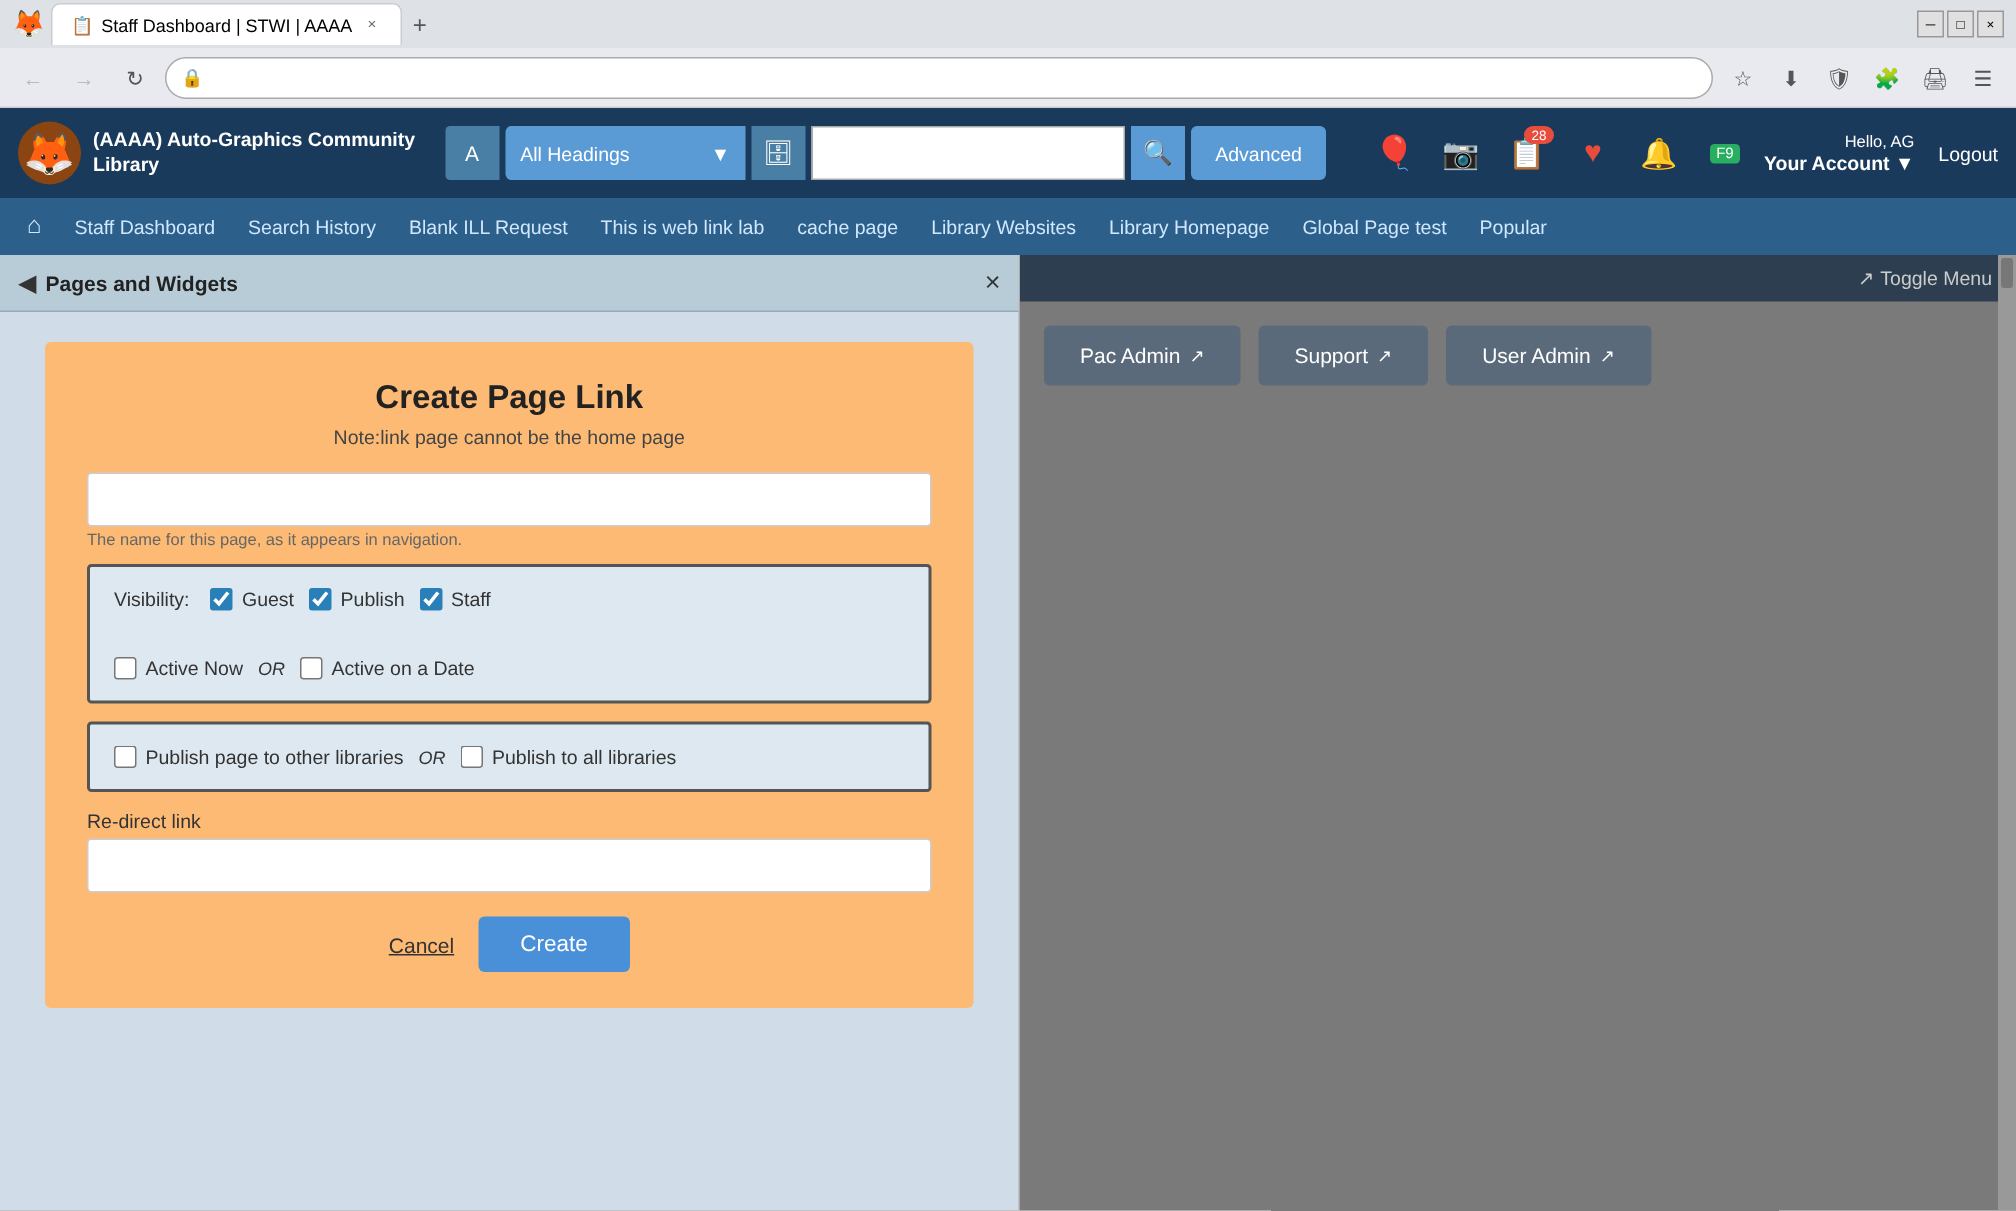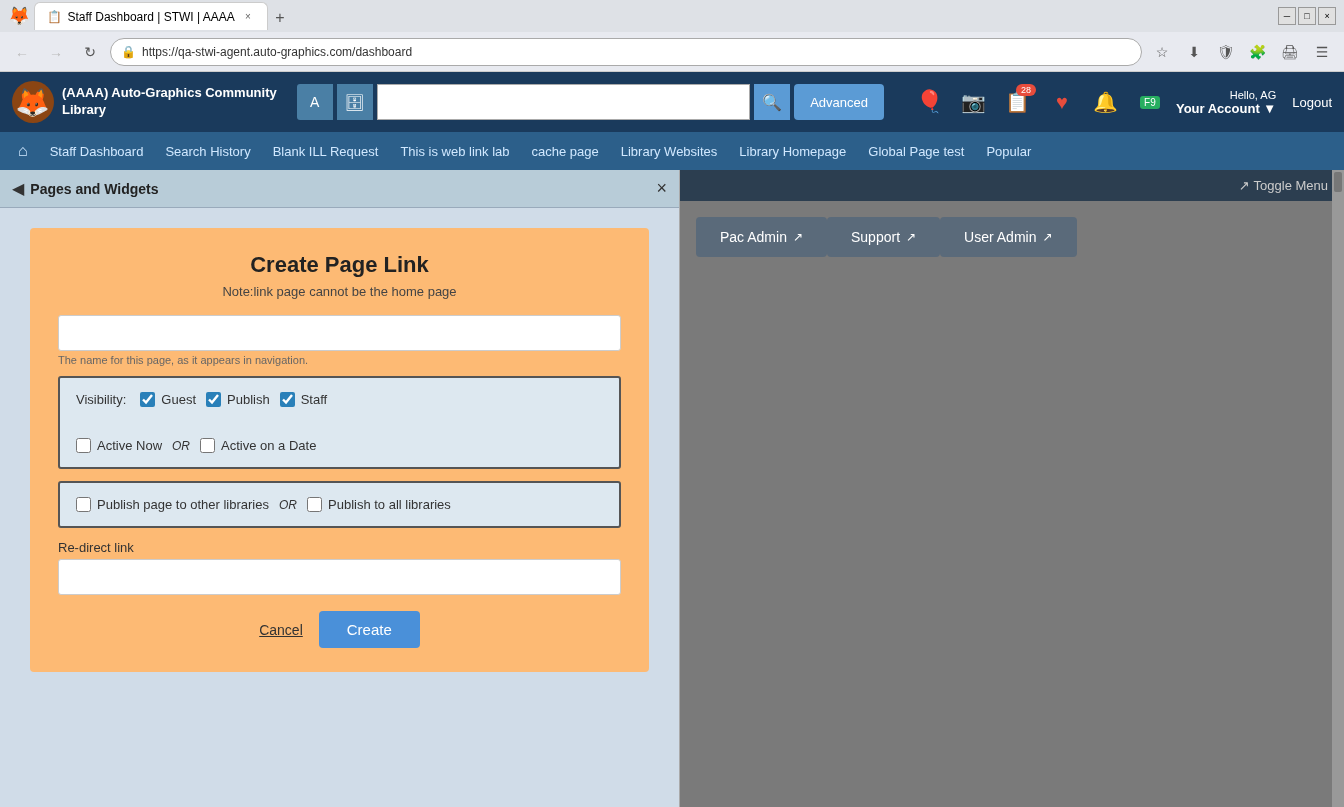--- a/index.html
+++ b/index.html
@@ -86,21 +86,21 @@
     .redirect-hint { font-size: 11px; color: #666; margin-top: 3px; }
 
     .modal-actions { display: flex; align-items: center; justify-content: center; gap: 16px; margin-top: 8px; }
     .cancel-btn { background: transparent; border: none; font-size: 14px; color: #333; cursor: pointer; text-decoration: underline; }
     .create-btn { background: #4a90d9; color: #fff; border: none; border-radius: 4px; padding: 10px 28px; font-size: 15px; cursor: pointer; }
 
     
     .right-panel { flex: 1; background: #7a7a7a; position: relative; }
     .right-panel-header { background: #2c3e50; display: flex; align-items: center; justify-content: flex-end; padding: 8px 16px; }
     .toggle-menu-btn { color: #ccc; font-size: 13px; cursor: pointer; display: flex; align-items: center; gap: 4px; background: none; border: none; }
-    .admin-buttons { display: flex; gap: 0; padding: 16px; }
+    .admin-buttons { display: flex; gap: 12px; padding: 16px; }
     .admin-btn { background: #5a6a7a; color: #fff; border: none; border-radius: 4px; padding: 12px 24px; font-size: 14px; cursor: pointer; display: flex; align-items: center; gap: 6px; }
     .admin-btn .expand-icon { font-size: 12px; }
 
     
     .scrollbar-right { position: absolute; right: 0; top: 0; width: 12px; height: 100%; background: #999; display: flex; flex-direction: column; }
     .scrollbar-thumb { background: #777; margin: 2px; border-radius: 2px; height: 20px; }
 
     
     .firefox-icon { font-size: 18px; }
 
@@ -130,21 +130,20 @@
       <button class="win-btn close">×</button>
     </div>
   </div>
 
   <div class="browser-navbar">
     <button class="nav-btn disabled">←</button>
     <button class="nav-btn disabled">→</button>
     <button class="nav-btn">↻</button>
     <div class="address-bar">
       <span>🔒</span>
-      <span class="address-text">https://qa-stwi-agent.auto-graphics.com/dashboard</span>
     </div>
     <div class="nav-icons">
       <button class="nav-icon-btn">☆</button>
       <button class="nav-icon-btn">⬇</button>
       <button class="nav-icon-btn">🛡</button>
       <button class="nav-icon-btn">🧩</button>
       <button class="nav-icon-btn">🖨</button>
       <button class="nav-icon-btn">☰</button>
     </div>
   </div>
@@ -157,20 +156,24 @@
       <div class="logo-text">
         <span>(AAAA) Auto-Graphics Community</span>
         <span>Library</span>
       </div>
     </div>
 
     <div class="search-section">
 
       <div style="background:#4a7fa5;width:36px;height:36px;display:flex;align-items:center;justify-content:center;border-radius:3px 0 0 3px;cursor:pointer;">
         <span style="color:#fff;font-size:14px;">A</span>
+      </div>
+      <div class="search-dropdown">
+        <span>All Headings</span>
+        <span>▼</span>
       </div>
       <div style="background:#4a7fa5;width:36px;height:36px;display:flex;align-items:center;justify-content:center;cursor:pointer;">
         <span style="color:#fff;font-size:16px;">🗄</span>
       </div>
       <input class="search-input" type="text" style="">
       <div class="search-icon-right">
         <span>🔍</span>
       </div>
       <button class="advanced-btn">Advanced</button>
     </div>

